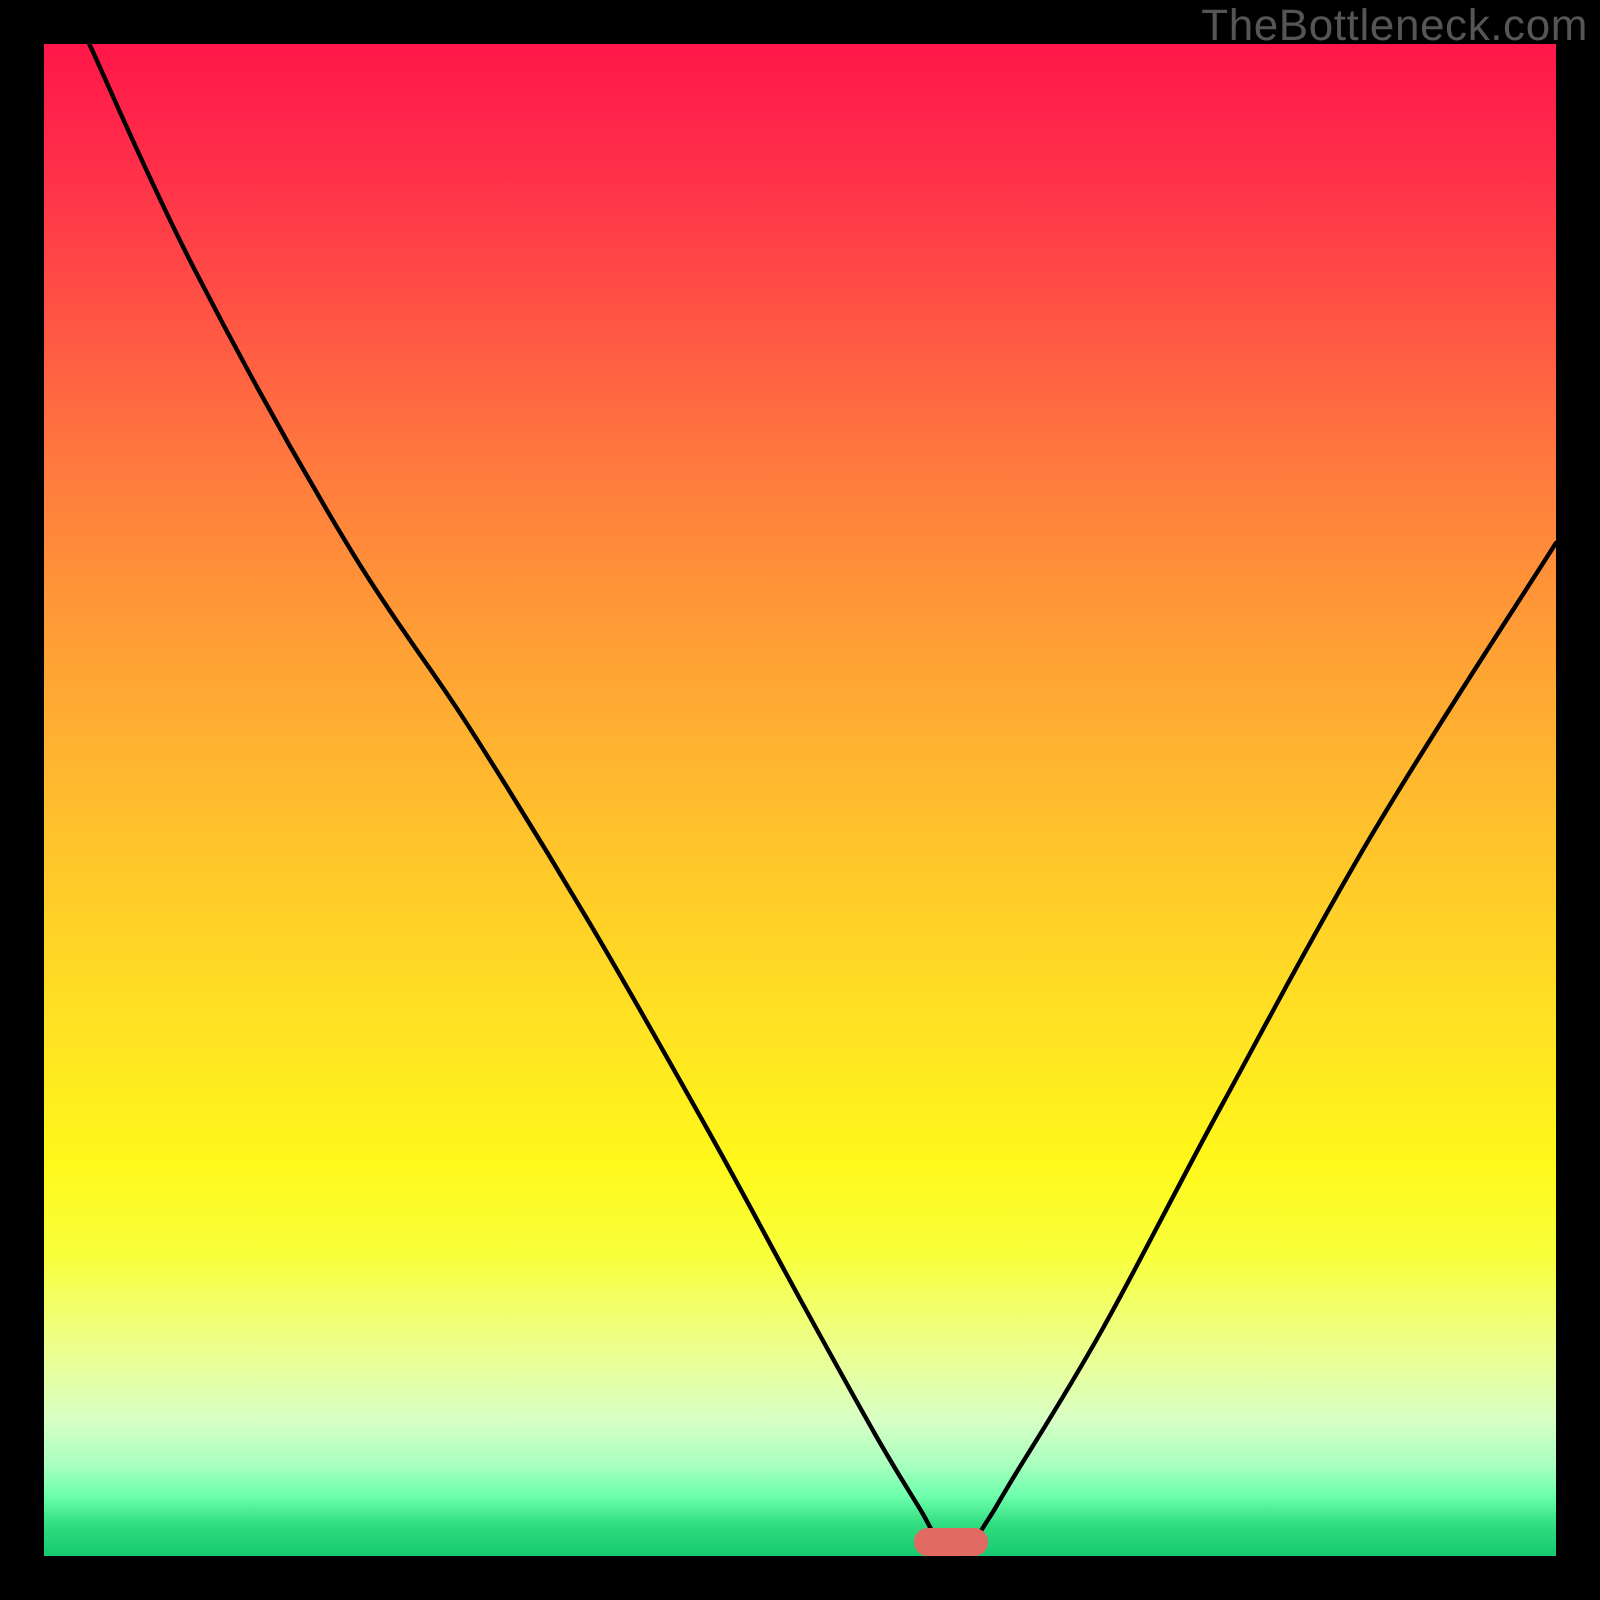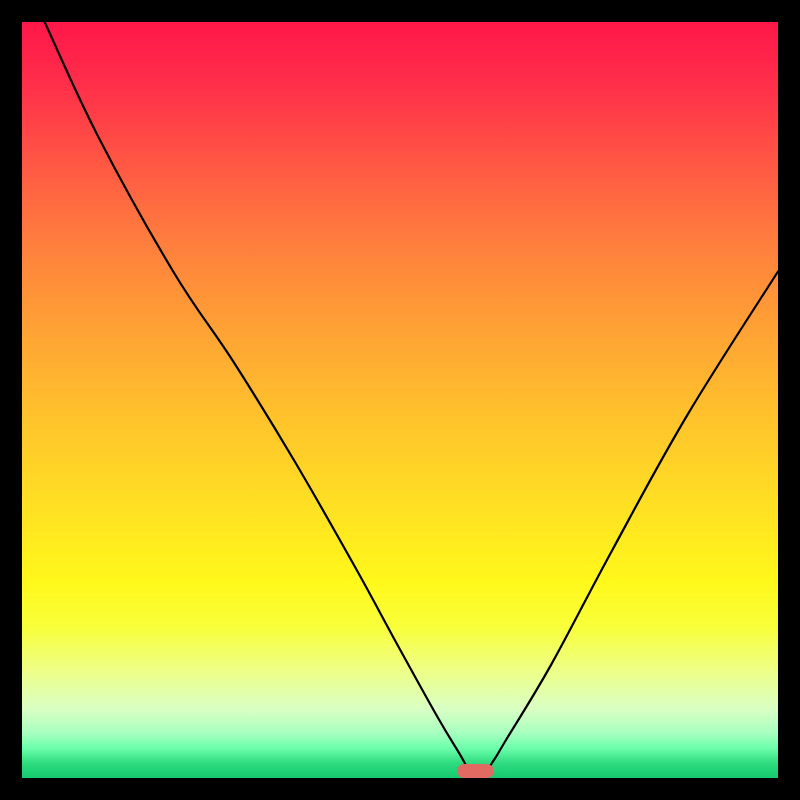--- a/index.html
+++ b/index.html
@@ -79,14 +79,15 @@
   <div class="plot-area">
     <div class="gradient-bg"></div>
 
     <svg class="curve-svg" viewBox="0 0 756 756" preserveAspectRatio="none">
       <path id="curve-path" fill="none" stroke="#000" stroke-width="2.2" stroke-linejoin="round" stroke-linecap="round" d="M 22.68,0 C 32.205600000000004,20.411999999999995 52.46640000000001,68.49359999999999 75.60000000000001,113.39999999999998 C 98.73360000000001,158.30639999999997 126.70560000000002,208.65599999999995 151.20000000000002,249.47999999999996 C 175.6944,290.304 189.90720000000002,306.17999999999995 211.68,340.2 C 233.4528,374.22 250.38719999999998,401.7384 272.15999999999997,438.48 C 293.9328,475.2216 313.5888,510.29999999999995 332.64,544.3199999999999 C 351.6912,578.3399999999999 363.0312,600.264 378,627.48 C 392.9688,654.696 404.91360000000003,676.4688 415.8,695.52 C 426.6864,714.5712 432.35639999999995,723.114 438.47999999999996,733.32 C 444.6036,743.5260000000001 445.7376,748.818 449.82,752.22 C 453.9024,755.6220000000001 457.07759999999996,754.9416 461.15999999999997,752.22 C 465.2424,749.4984000000001 468.4176,743.2236 472.5,737.1 C 476.5824,730.9764 473.63400000000007,735.21 483.84000000000003,718.2 C 494.046,701.19 510.14879999999994,676.62 529.1999999999999,642.6 C 548.2511999999999,608.58 565.1856,574.1064 589.6800000000001,529.2 C 614.1744000000001,484.2936 635.3424,443.4696 665.28,393.12 C 695.2176,342.7704 739.6704,275.3352 756,249.47999999999996"></path>
     </svg>
 
     <div id="marker" class="marker" style="left: 434.7px; width: 37.8px; bottom: 0px; background: rgb(225, 106, 98);"></div>
   </div>
 
+  <div class="watermark">TheBottleneck.com</div>
 
 </div>
 
 </body></html>

